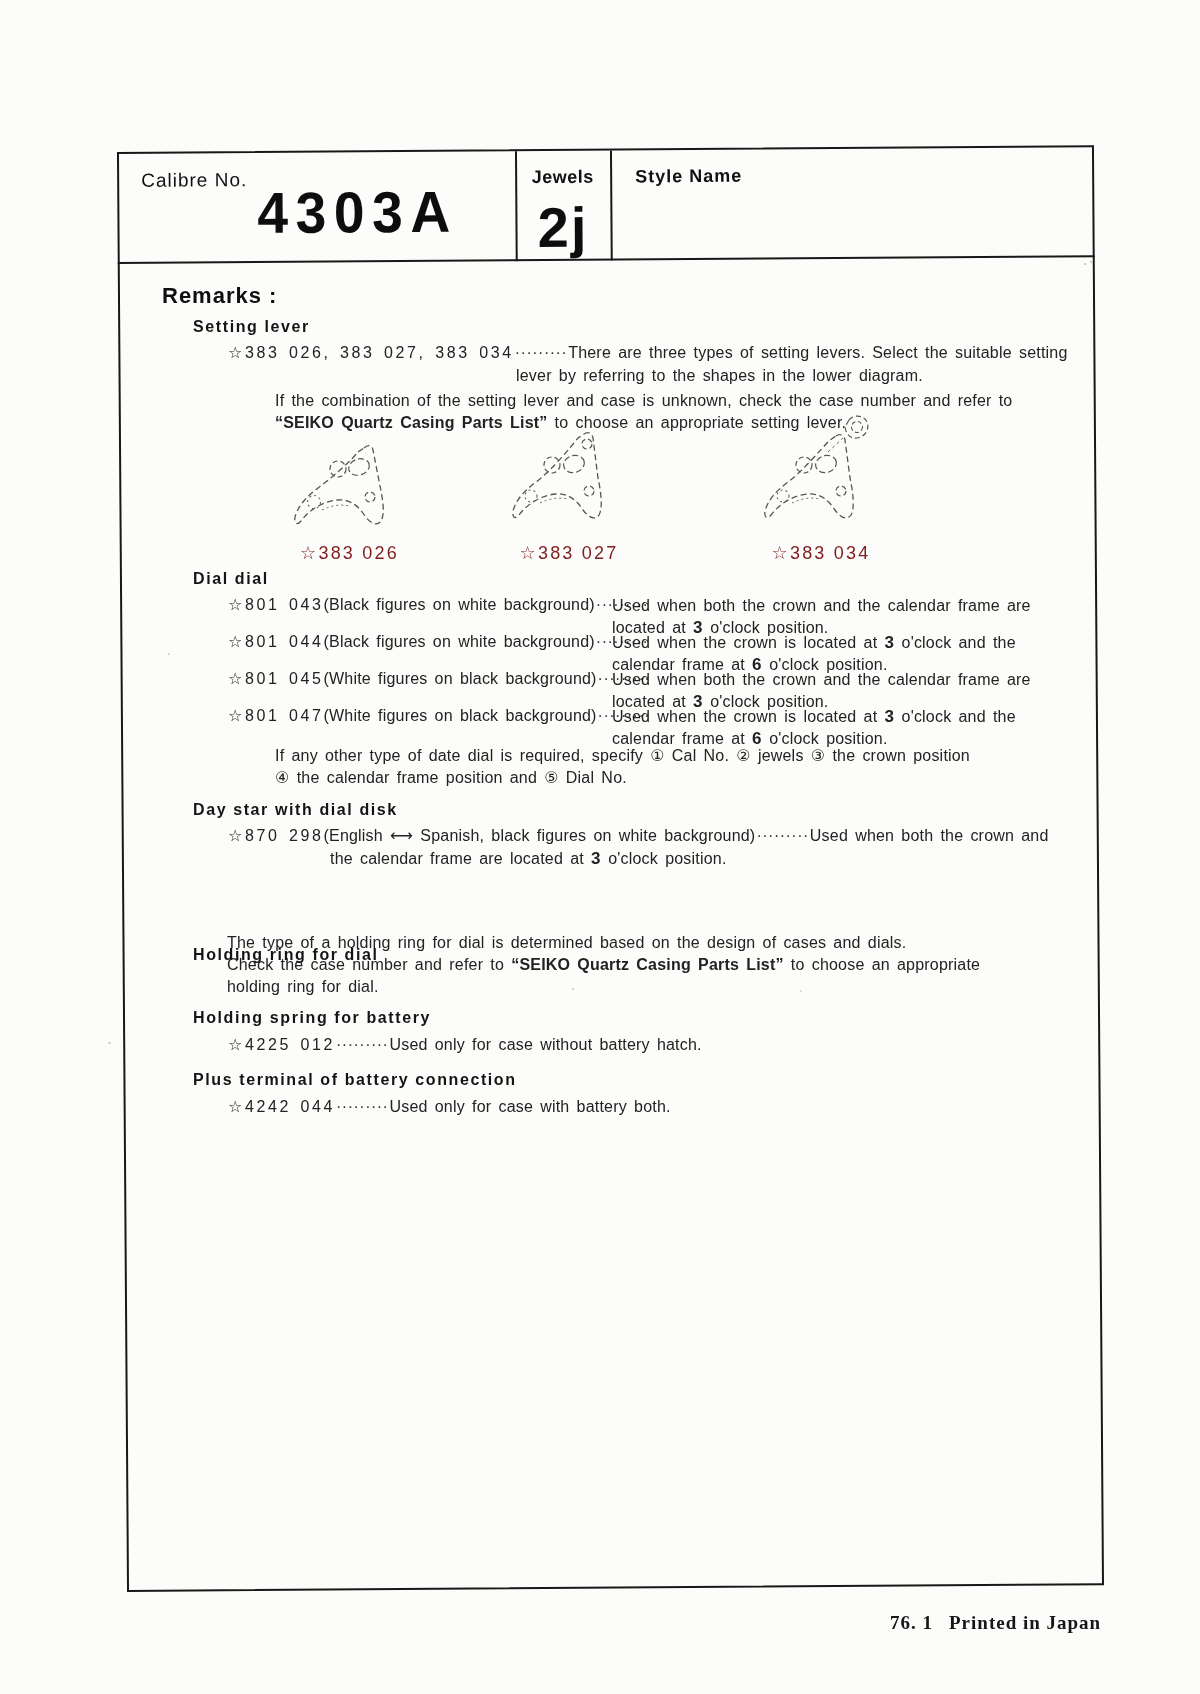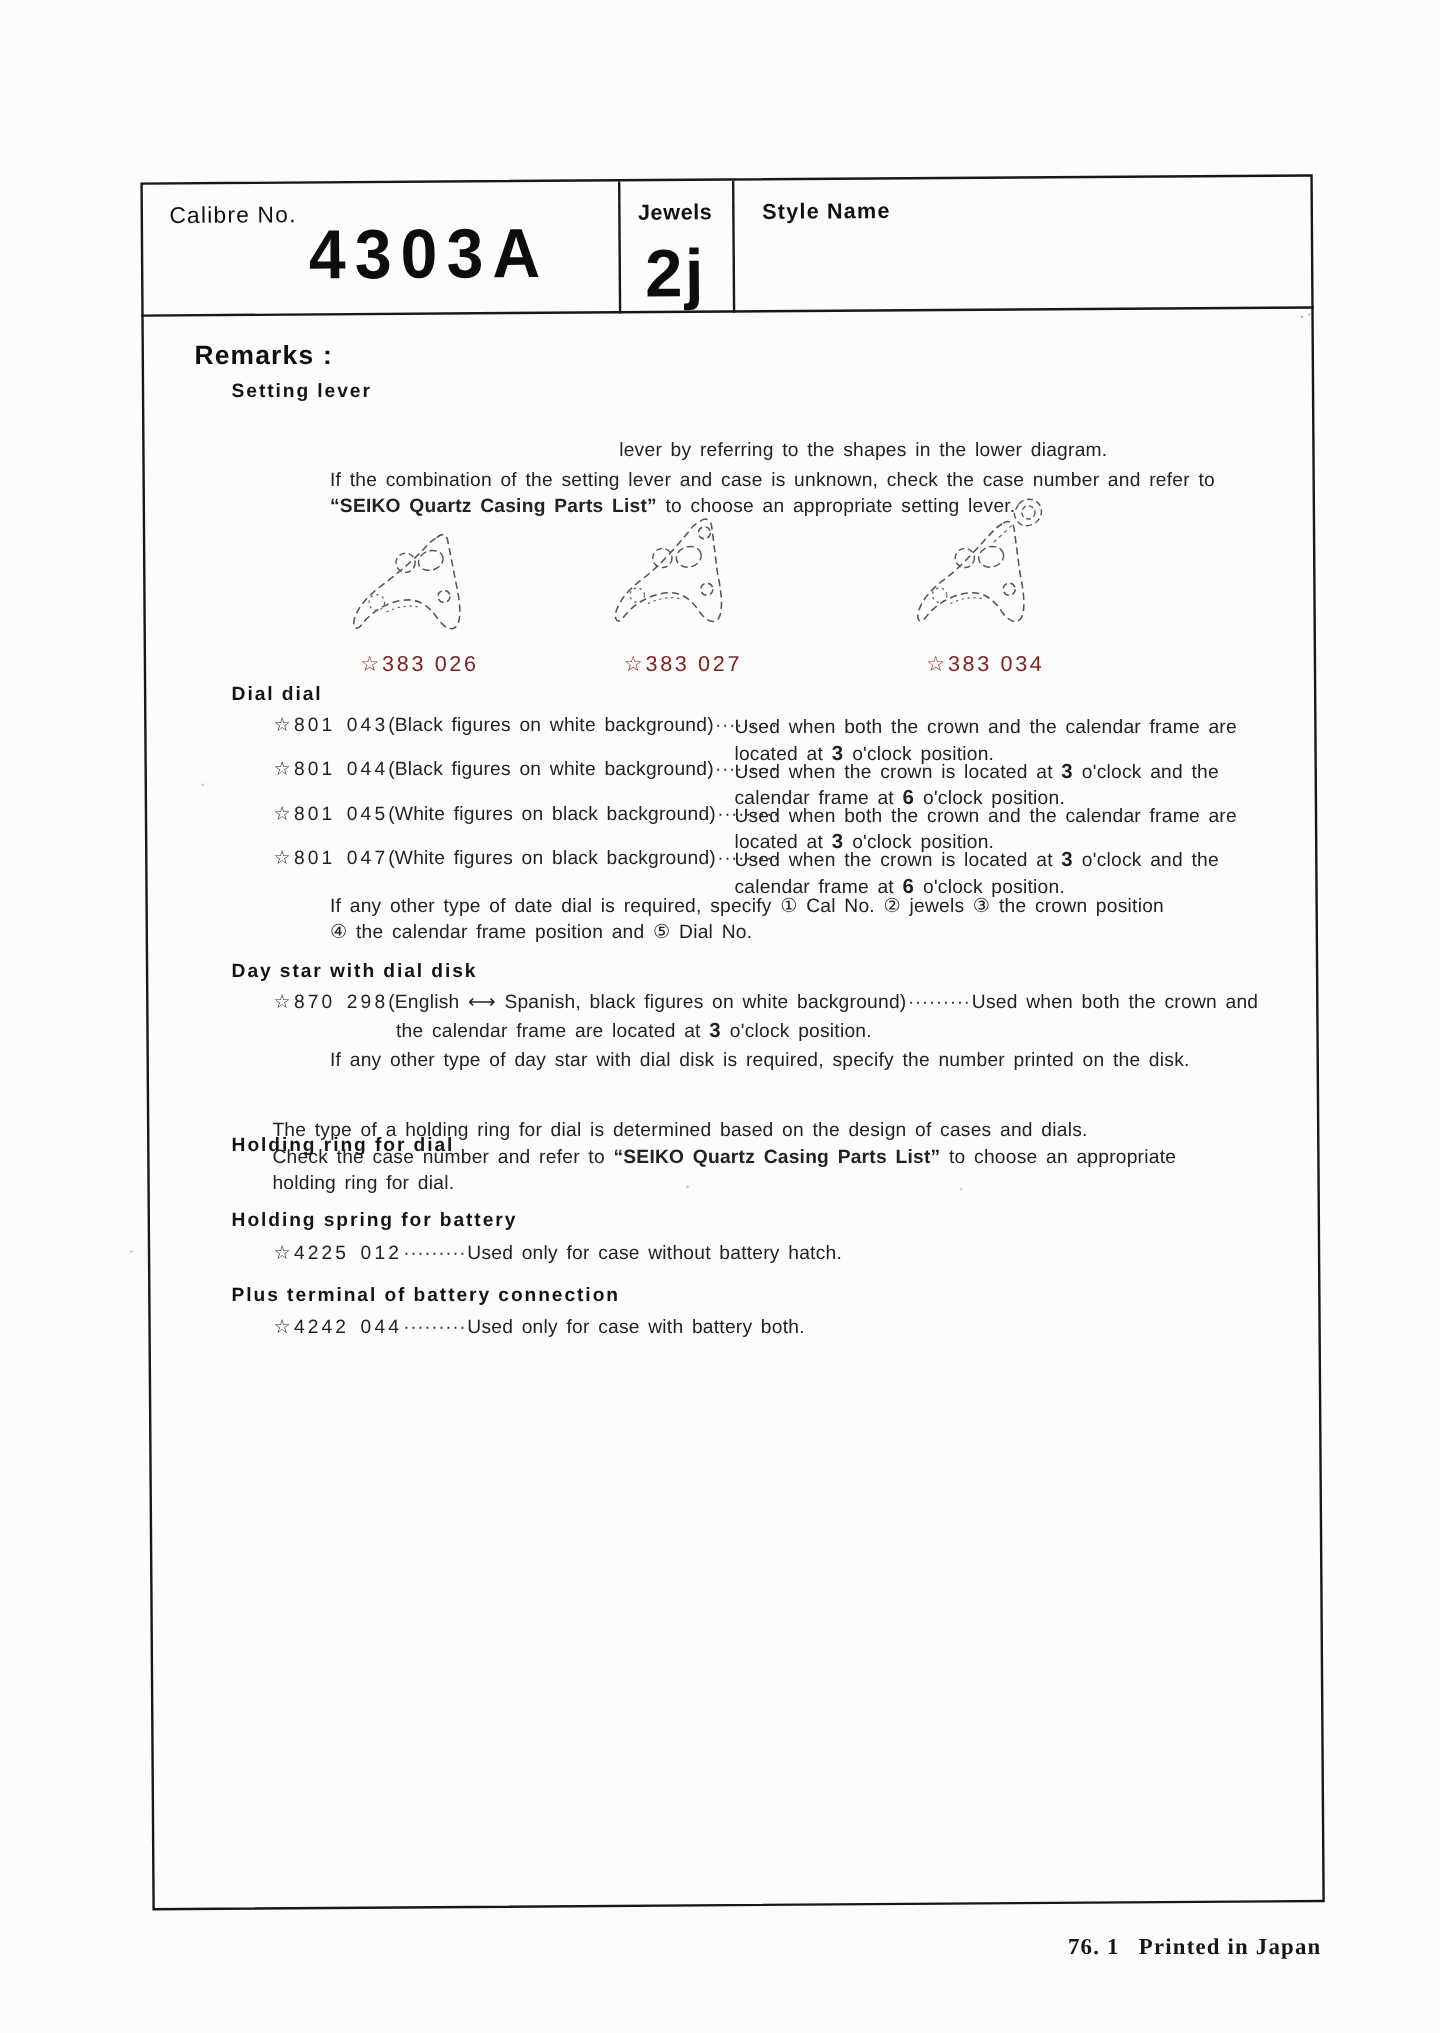--- a/index.html
+++ b/index.html
@@ -43,20 +43,21 @@
     <div class="cal-value">4303A</div>
     <div class="jw-label">Jewels</div>
     <div class="jw-value">2j</div>
     <div class="st-label">Style Name</div>
     <div class="abs" style="left:530px;top:40px;"></div>
   </div>
 
   <div class="abs remarks" style="left:162px;top:283px;">Remarks :</div>
 
   <div class="abs sec" style="left:193px;top:318px;">Setting lever</div>
+  <div class="abs body-t" style="left:228px;top:344px;"><span class="pno">☆383 026, 383 027, 383 034</span><span class="leader">·········</span><span>There are three types of setting levers. Select the suitable setting</span></div>
   <div class="abs body-t" style="left:516px;top:367px;">lever by referring to the shapes in the lower diagram.</div>
   <div class="abs body-t" style="left:275px;top:392px;">If the combination of the setting lever and case is unknown, check the case number and refer to</div>
   <div class="abs body-t" style="left:275px;top:414px;"><span class="bseg">“SEIKO Quartz Casing Parts List”</span><span> to choose an appropriate setting lever.</span></div>
 
   <div class="abs" style="left:292px;top:442px;">
     <svg width="115" height="96" viewBox="0 0 115 96" fill="none">
       <path d="M72 6 C76 2 80 3 81 8 L88 44 C91 58 93 72 89 79 C85 85 78 81 73 74 C66 63 57 57 46 58 C32 59 18 67 9 79 C5 84 2 81 3 75 C6 64 14 55 26 46 C42 34 58 20 66 10 Z" stroke="#555" stroke-width="1.3" stroke-dasharray="6 3.5"></path>
       <circle cx="46" cy="27" r="8" stroke="#555" stroke-width="1.2" stroke-dasharray="5 3"></circle>
       <ellipse cx="67" cy="25" rx="10.5" ry="8" transform="rotate(-18 67 25)" stroke="#555" stroke-width="1.2" stroke-dasharray="6 3"></ellipse>
       <circle cx="78" cy="55" r="5" stroke="#555" stroke-width="1.2" stroke-dasharray="5 3"></circle>
@@ -109,21 +110,20 @@
   <div class="abs body-t" style="left:228px;top:707px;"><span class="pno">☆801 047</span><span>(White figures on black background)</span><span class="leader">·········</span></div>
   <div class="abs body-t" style="left:612px;top:707px;"><span>Used when the crown is located at </span><span class="bnum">3</span><span> o'clock and the</span></div>
   <div class="abs body-t" style="left:612px;top:729px;"><span>calendar frame at </span><span class="bnum">6</span><span> o'clock position.</span></div>
 
   <div class="abs body-t" style="left:275px;top:747px;">If any other type of date dial is required, specify ① Cal No. ② jewels ③ the crown position</div>
   <div class="abs body-t" style="left:275px;top:769px;">④ the calendar frame position and ⑤ Dial No.</div>
 
   <div class="abs sec" style="left:193px;top:801px;">Day star with dial disk</div>
   <div class="abs body-t" style="left:228px;top:827px;"><span class="pno">☆870 298</span><span>(English ⟷ Spanish, black figures on white background)</span><span class="leader">·········</span><span>Used when both the crown and</span></div>
   <div class="abs body-t" style="left:330px;top:849px;"><span>the calendar frame are located at </span><span class="bnum">3</span><span> o'clock position.</span></div>
-  <div class="abs body-t" style="left:275px;top:875px;">If any other type of day star with dial disk is required, specify the number printed on the disk.</div>
 
   <div class="abs sec" style="left:193px;top:908px;margin-top:38px;">Holding ring for dial</div>
   <div class="abs body-t" style="left:227px;top:934px;">The type of a holding ring for dial is determined based on the design of cases and dials.</div>
   <div class="abs body-t" style="left:227px;top:956px;"><span>Check the case number and refer to </span><span class="bseg">“SEIKO Quartz Casing Parts List”</span><span> to choose an appropriate</span></div>
   <div class="abs body-t" style="left:227px;top:978px;">holding ring for dial.</div>
 
   <div class="abs sec" style="left:193px;top:1009px;">Holding spring for battery</div>
   <div class="abs body-t" style="left:228px;top:1036px;"><span class="pno">☆4225 012</span><span class="leader">·········</span><span>Used only for case without battery hatch.</span></div>
 
   <div class="abs sec" style="left:193px;top:1071px;">Plus terminal of battery connection</div>

